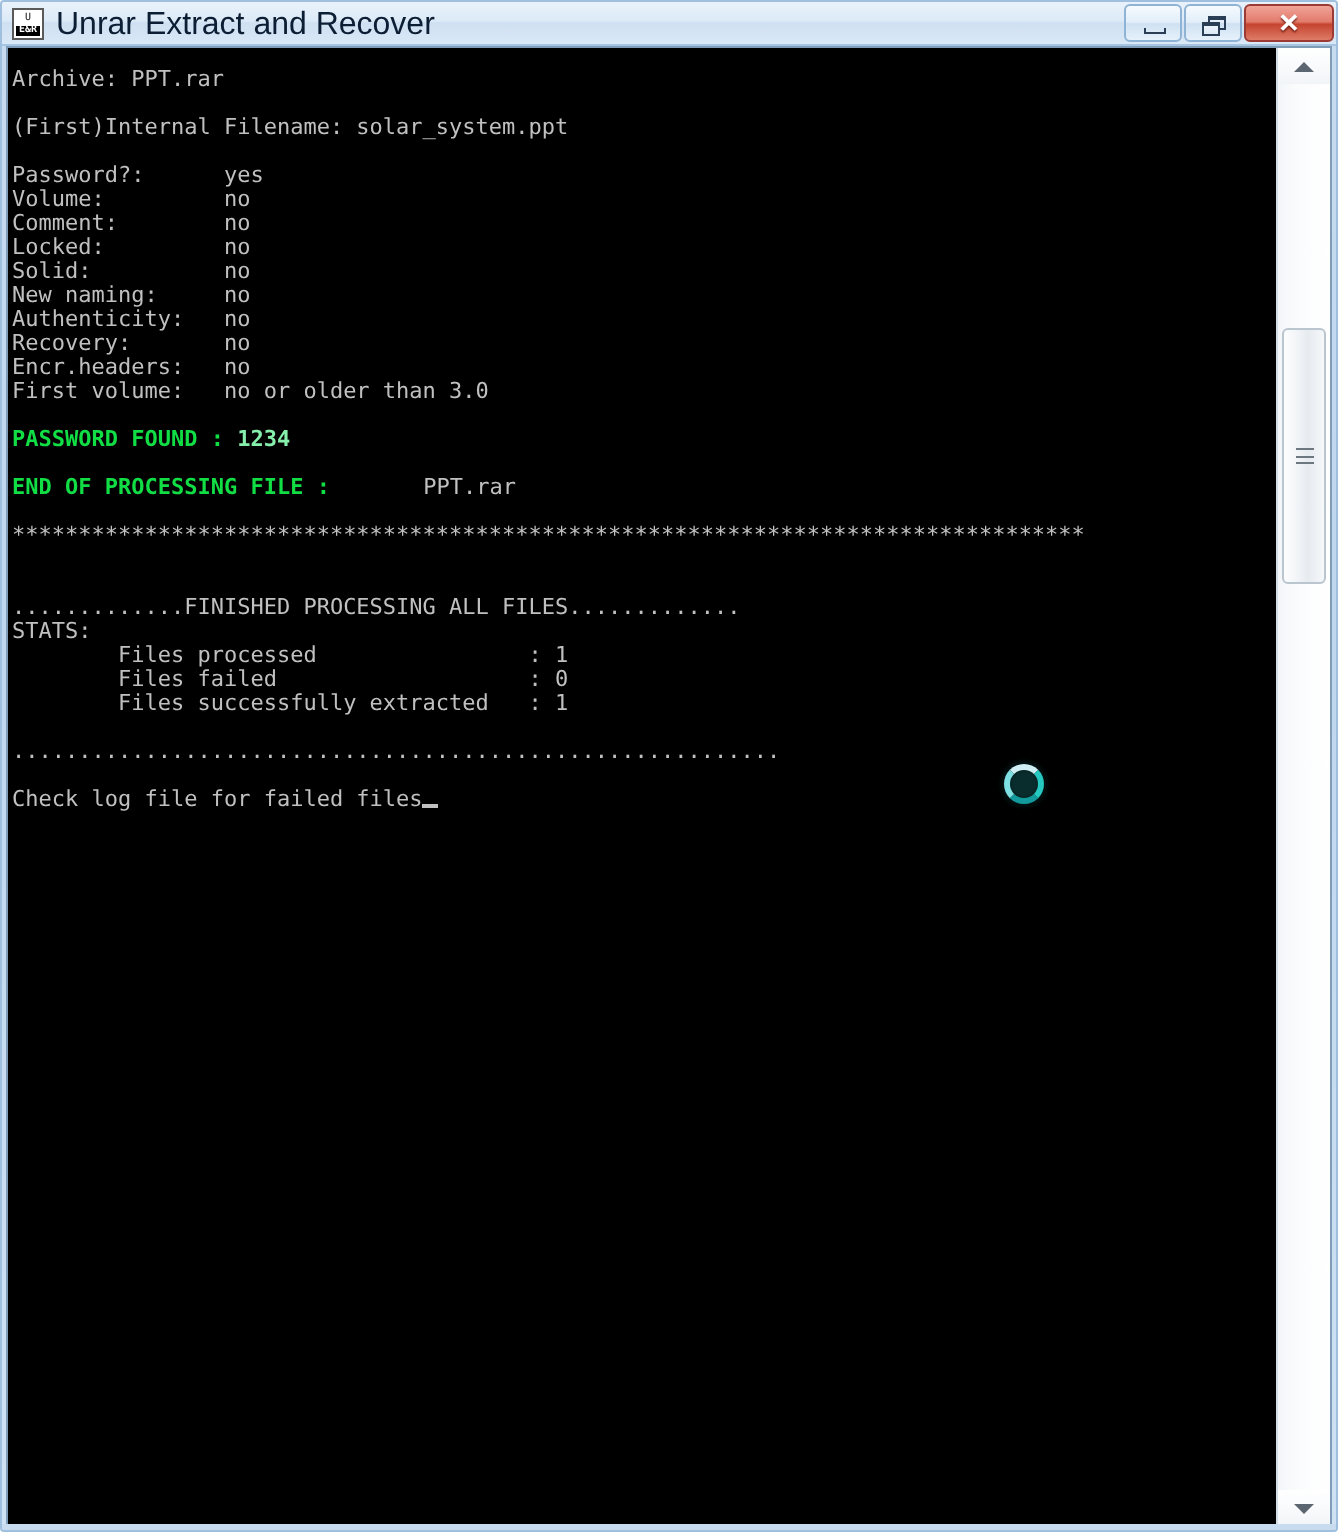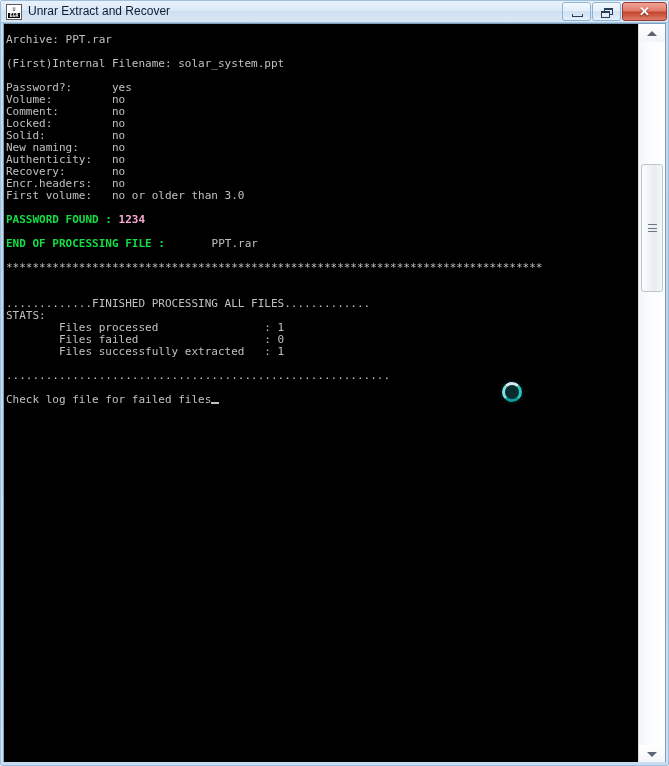--- a/index.html
+++ b/index.html
@@ -65,21 +65,21 @@
     font-weight: bold;
     color: #111;
     background: #000;
     color: #fff;
     padding: 0 1px;
   }
   .title-text {
     position: absolute;
     left: 27px; top: 3px;
     font-family: "Liberation Sans", sans-serif;
-    font-size: 12px;
+    font-size: 16px;
     color: #0b1e33;
     white-space: nowrap;
   }
 
   
   .winbtns {
     position: absolute;
     right: 3px; top: 1px;
     display: flex;
     gap: 1px;
@@ -172,21 +172,21 @@
   .ln {
     height: 12px;
     white-space: pre;
     font-family: "DejaVu Sans Mono", "Liberation Mono", monospace;
     font-size: 11px;
     line-height: 12px;
     color: #c0c0c0;
   }
   .ln.blank { color: transparent; }
   .ln.green { color: #11dd44; font-weight: bold; }
-  .ln .magenta { color: #f9a8d4; font-weight: bold; }
+  .ln .magenta { color: #86efac; font-weight: bold; }
   .ln .white { color: #c0c0c0; font-weight: normal; padding-left: 40px; }
   .ln.stars {
     color: #c0c0c0;
     overflow: hidden;
     width: 634px;
   }
 
   
   .caret {
     display: inline-block;

